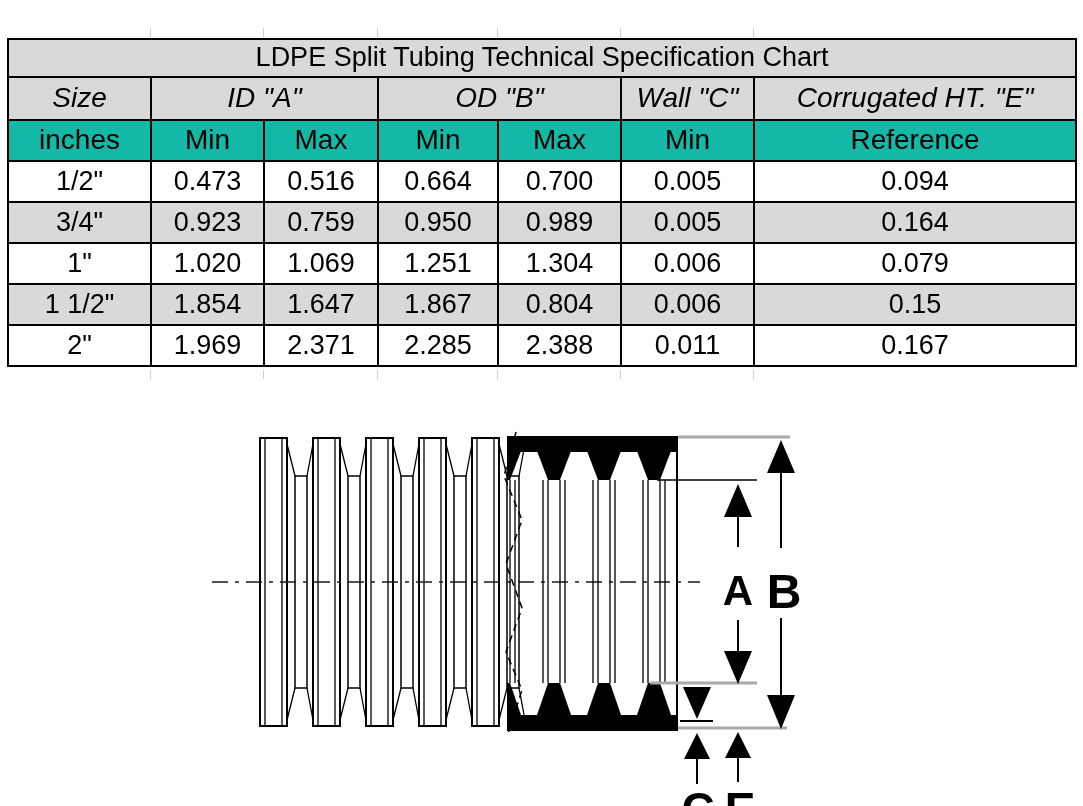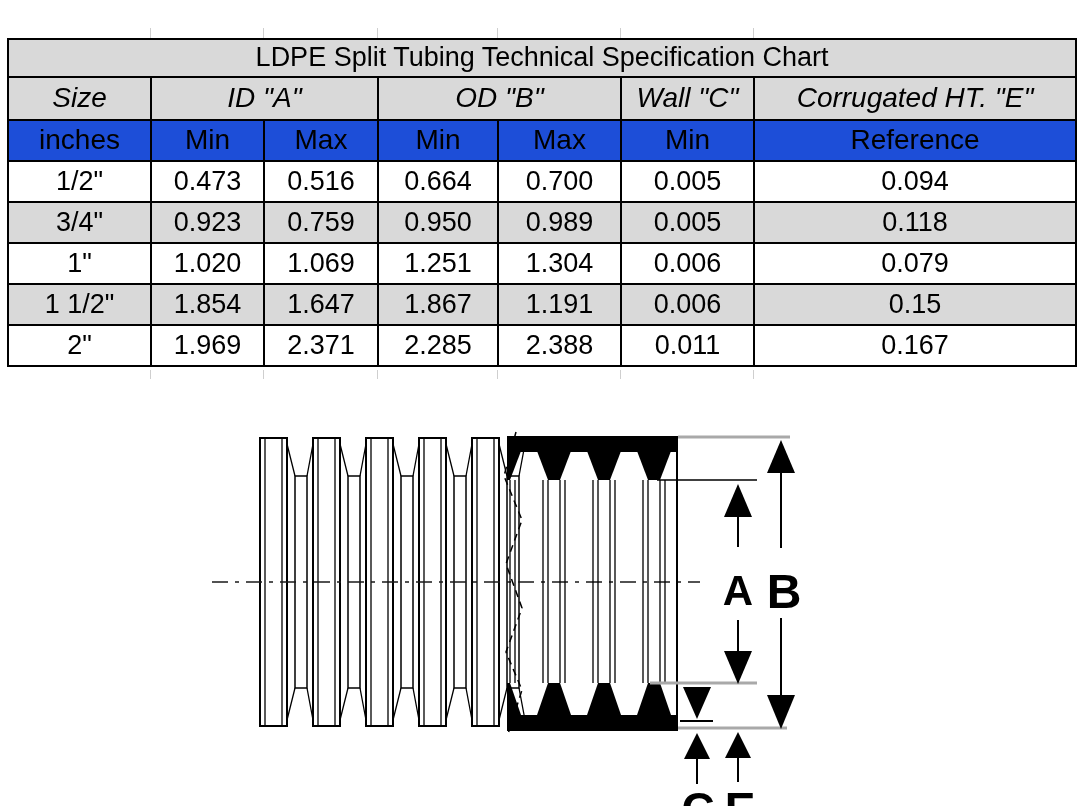--- a/index.html
+++ b/index.html
@@ -5,21 +5,21 @@
   html,body{margin:0;padding:0;background:#fff;}
   .page{position:relative;width:1083px;height:806px;background:#ffffff;overflow:hidden;
         font-family:"Liberation Sans", sans-serif;color:#000;margin-top:28px;}
   
   table.spec{position:absolute;left:7px;top:10px;border-collapse:collapse;table-layout:fixed;
              width:1068px;}
   table.spec td{border:2px solid #000;text-align:center;vertical-align:middle;
                 padding:0;font-size:27px;line-height:1.1;overflow:hidden;white-space:nowrap;}
   td.title{font-size:28px;height:36px;background:#d9d9d9;}
   tr.h1 td{height:41px;background:#d9d9d9;font-size:28px;font-style:italic;}
-  tr.h2 td{height:39px;background:#1d4ed8;font-size:28px;}
+  tr.h2 td{height:39px;background:#14b8a6;font-size:28px;}
   tr.data td{height:39px;background:#ffffff;}
   tr.data.alt td{background:#d9d9d9;}
   
   .stub{position:absolute;width:1px;background:#cfcfcf;}
   
   svg.diag{position:absolute;left:0;top:340px;}
   .thin{stroke:#000;stroke-width:1.3;fill:none;}
   .med{stroke:#000;stroke-width:2;fill:none;}
   .whiterect{fill:#ffffff;stroke:#000;}
   .grayline{stroke:#a9a9a9;stroke-width:3;fill:none;}
@@ -83,37 +83,37 @@
       <td>0.005</td>
       <td>0.094</td>
     </tr>
     <tr class="data alt">
       <td>3/4"</td>
       <td>0.923</td>
       <td>0.759</td>
       <td>0.950</td>
       <td>0.989</td>
       <td>0.005</td>
-      <td>0.118</td>
+      <td>0.164</td>
     </tr>
     <tr class="data">
       <td>1"</td>
       <td>1.020</td>
       <td>1.069</td>
       <td>1.251</td>
       <td>1.304</td>
       <td>0.006</td>
       <td>0.079</td>
     </tr>
     <tr class="data alt">
       <td>1 1/2"</td>
       <td>1.854</td>
       <td>1.647</td>
       <td>1.867</td>
-      <td>1.191</td>
+      <td>0.804</td>
       <td>0.006</td>
       <td>0.15</td>
     </tr>
     <tr class="data">
       <td>2"</td>
       <td>1.969</td>
       <td>2.371</td>
       <td>2.285</td>
       <td>2.388</td>
       <td>0.011</td>

